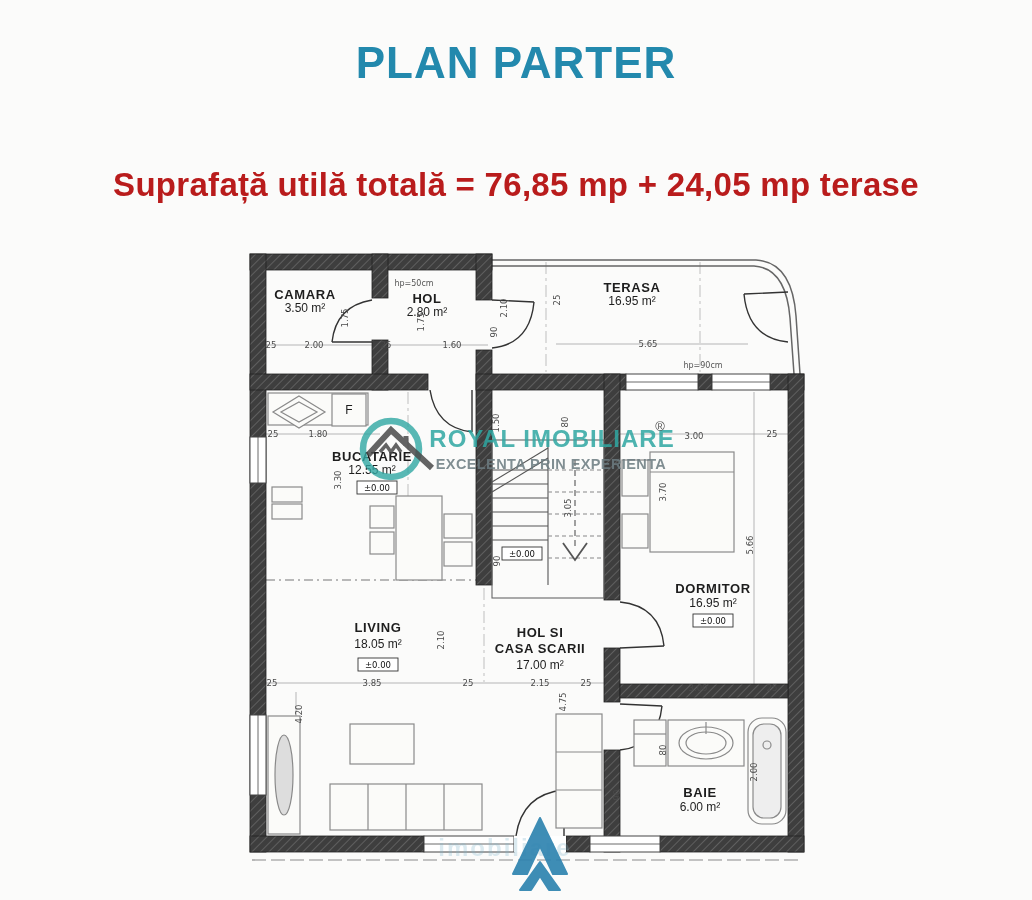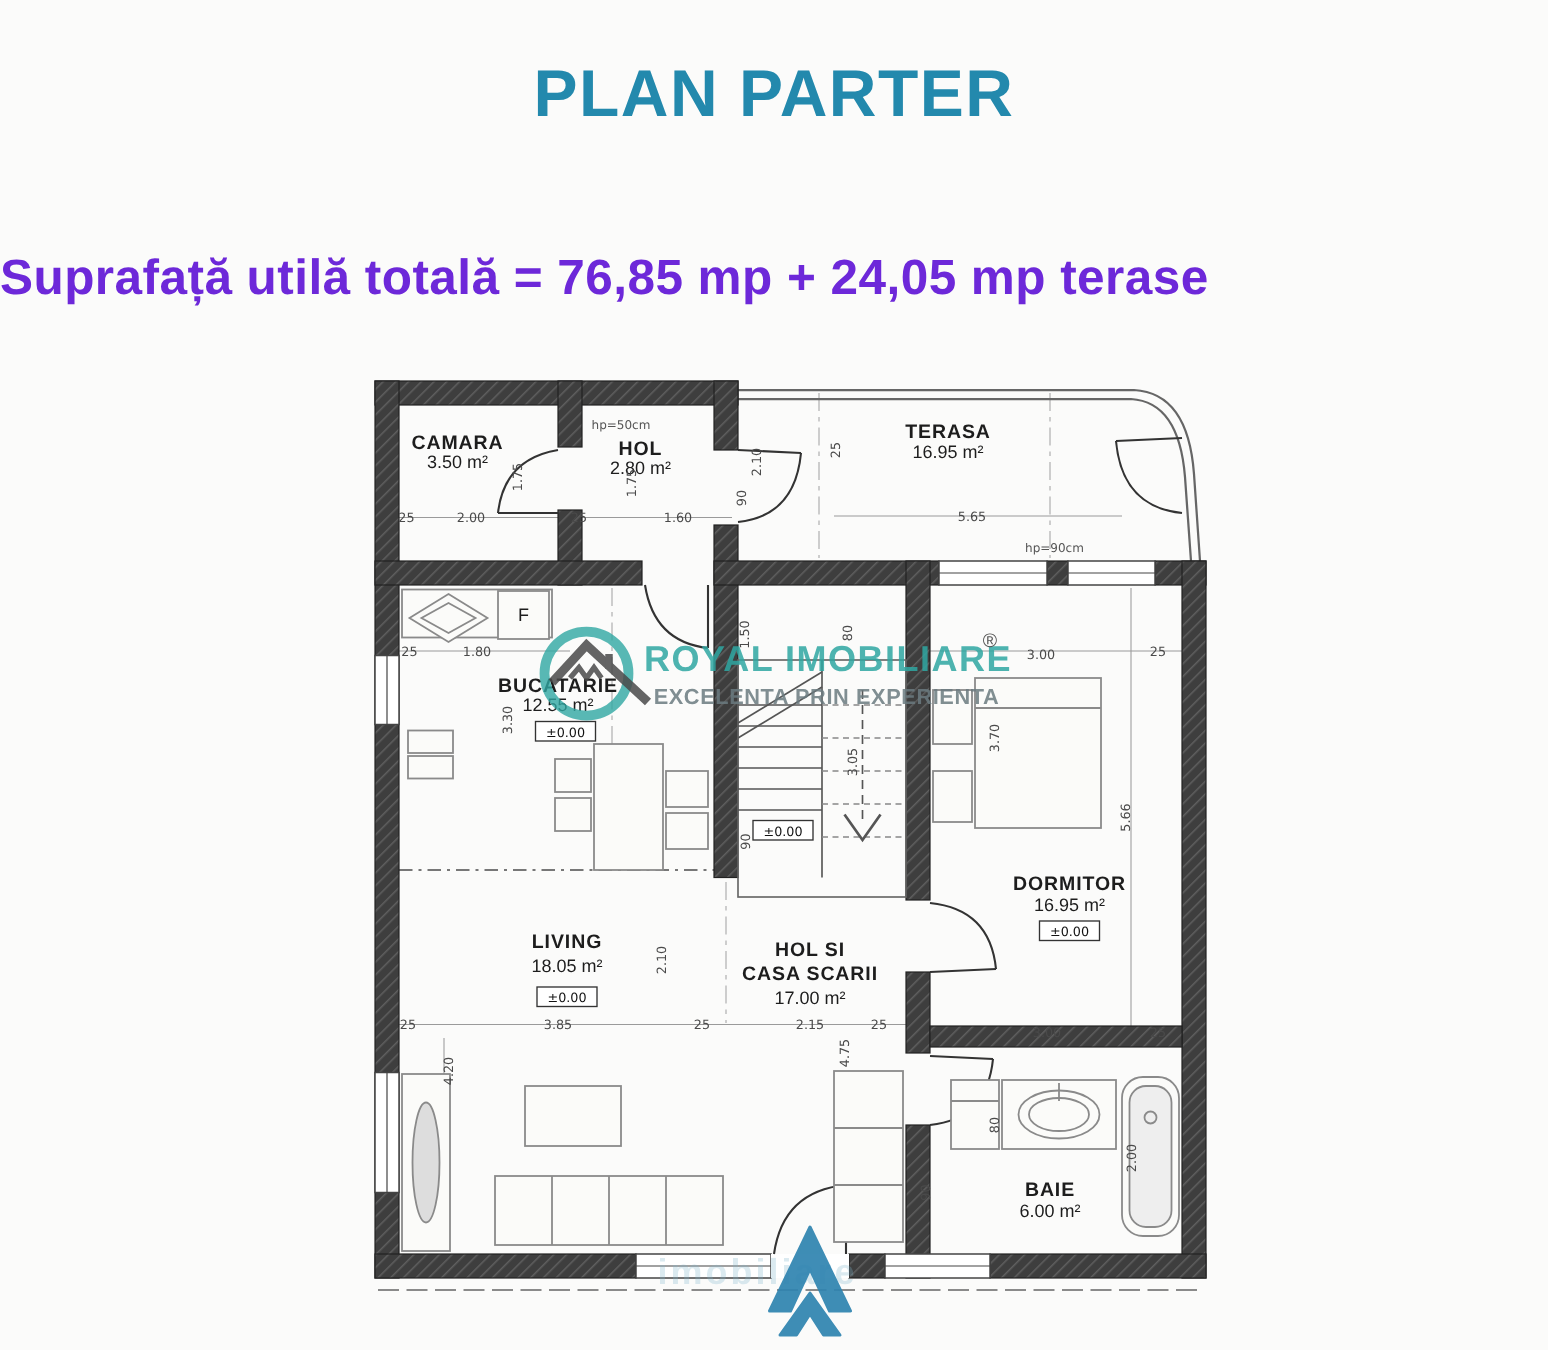--- a/index.html
+++ b/index.html
@@ -1,21 +1,21 @@
 <!DOCTYPE html>
 <html><head>
 <meta charset="utf-8">
 <style>
   html,body{margin:0;padding:0;background:#ffffff;}
   #stage{position:relative;width:1032px;height:900px;background:#fbfbfa;overflow:hidden;
          font-family:"Liberation Sans",sans-serif;}
   .title{position:absolute;top:38px;left:0;width:100%;box-sizing:border-box;
          text-align:center;font-size:44px;font-weight:bold;letter-spacing:1px;color:#2389ad;}
-  .subtitle{position:absolute;top:166px;left:0;width:100%;text-align:left;
-            font-size:33px;font-weight:bold;letter-spacing:.3px;color:#6d28d9;}
+  .subtitle{position:absolute;top:166px;left:0;width:100%;text-align:center;
+            font-size:33px;font-weight:bold;letter-spacing:.3px;color:#b91c1c;}
   svg text{text-anchor:middle;}
   .room-name{font:600 13px "Liberation Sans",sans-serif;fill:#1d1d1d;letter-spacing:.6px;}
   .room-area{font:12px "Liberation Sans",sans-serif;fill:#1d1d1d;}
   .dim{font:8.5px "DejaVu Sans",sans-serif;fill:#4a4a4a;}
   .ann{font:8px "DejaVu Sans",sans-serif;fill:#555;}
   .lvl{font:8.5px "DejaVu Sans",sans-serif;fill:#111;}
   .lvl-box{fill:#ffffff;stroke:#333;stroke-width:.9;}
   .wm-brand{font:bold 24px "Liberation Sans",sans-serif;fill:#2fa7a2;letter-spacing:1px;opacity:.85;}
   .wm-tag{font:600 14.5px "Liberation Sans",sans-serif;fill:#6b7b80;letter-spacing:.4px;opacity:.85;}
   .wm-r{font:13px "Liberation Sans",sans-serif;fill:#555;}

